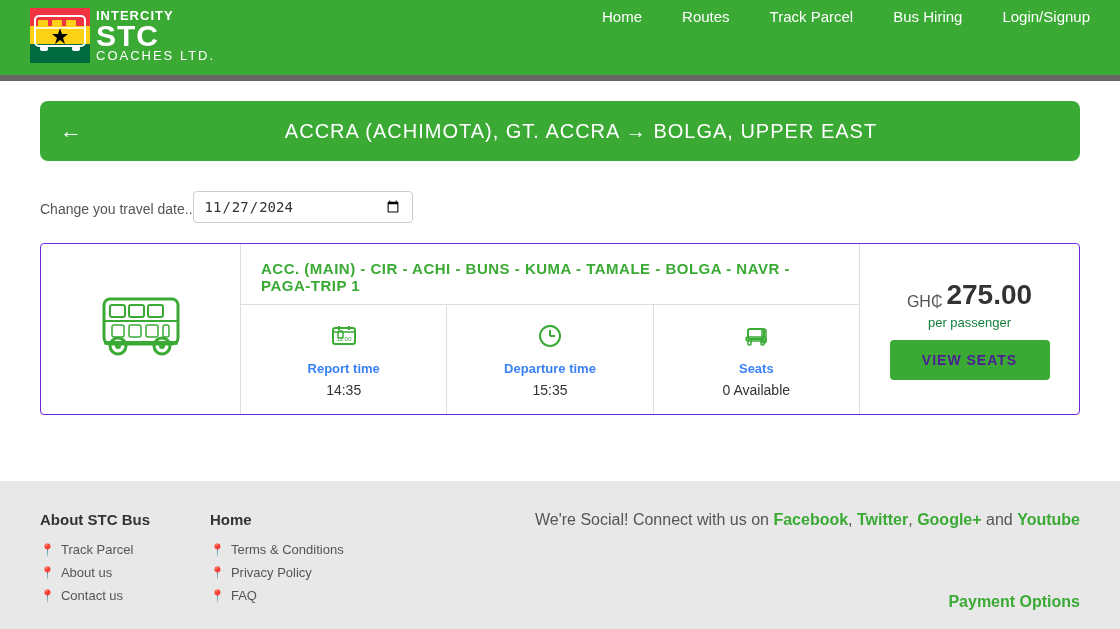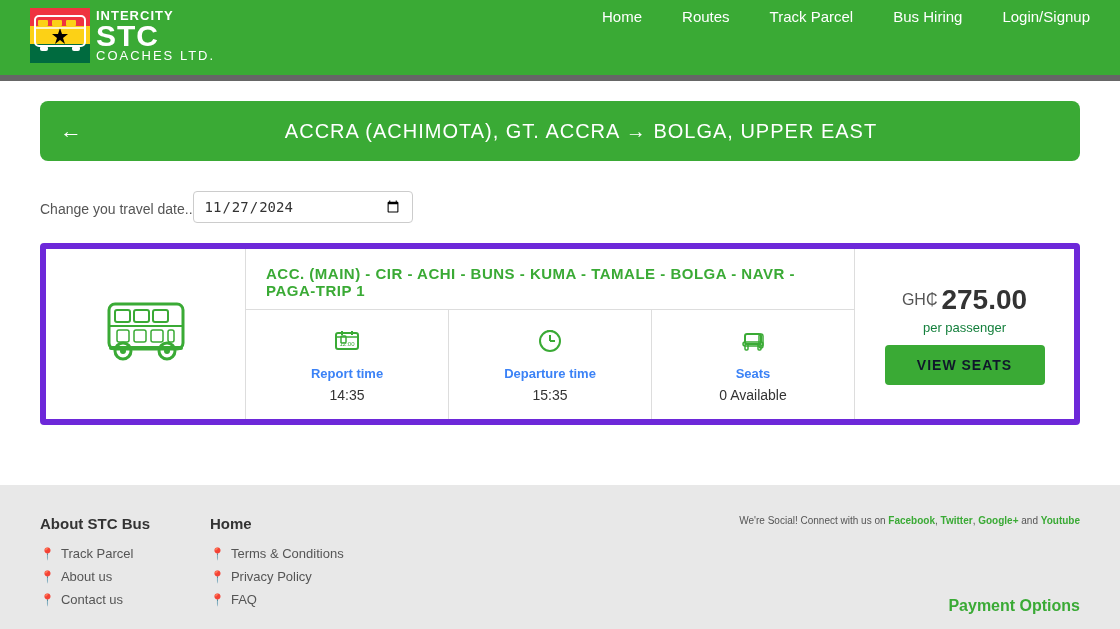--- a/index.html
+++ b/index.html
@@ -113,21 +113,21 @@
       border: 1px solid #ccc;
       border-radius: 4px;
       padding: 6px 10px;
       font-size: 14px;
       width: 220px;
       color: #333;
     }
 
     
     .trip-card {
-      border: 6px solid #6d28d9;
+      border: 1px solid #6d28d9;
       border-radius: 4px;
       display: flex;
       align-items: stretch;
       margin-bottom: 20px;
     }
     .trip-bus-icon {
       width: 200px;
       min-height: 150px;
       display: flex;
       align-items: center;
@@ -198,21 +198,21 @@
       font-size: 16px;
       color: #555;
     }
     .per-passenger {
       font-size: 13px;
       color: #15803d;
       margin-top: -6px;
     }
     .view-seats-btn {
       background: #3aaa35;
-      color: #0f172a;
+      color: #4c1d95;
       border: none;
       border-radius: 4px;
       padding: 12px 28px;
       font-size: 14px;
       font-weight: bold;
       letter-spacing: 1px;
       cursor: pointer;
       width: 160px;
     }
 
@@ -247,21 +247,21 @@
       color: #555;
       text-decoration: none;
     }
     .pin-icon {
       color: #3aaa35;
       font-size: 12px;
     }
     .footer-social {
       flex: 1;
       text-align: right;
-      font-size: 10px;
+      font-size: 16px;
       color: #555;
     }
     .footer-social a {
       color: #3aaa35;
       text-decoration: none;
       font-weight: 600;
     }
     .payment-options {
       text-align: right;
       margin-top: 16px;
@@ -393,21 +393,21 @@
               <rect x="20" y="8" width="4" height="14" rx="2" fill="none" stroke="#3aaa35" stroke-width="1.5"></rect>
             </svg>
           </span>
           <span class="time-label">Seats</span>
           <span class="time-value">0 Available</span>
         </div>
       </div>
     </div>
 
     <div class="trip-price-area">
-      <div style="display:flex; align-items:center; gap:4px;">
+      <div style="display:flex; align-items:flex-end; gap:4px;">
         <span class="price-currency">GH₵</span>
         <span class="price-amount">275.00</span>
       </div>
       <div class="per-passenger">per passenger</div>
       <button class="view-seats-btn">VIEW SEATS</button>
     </div>
   </div>
 
 </main>
 

